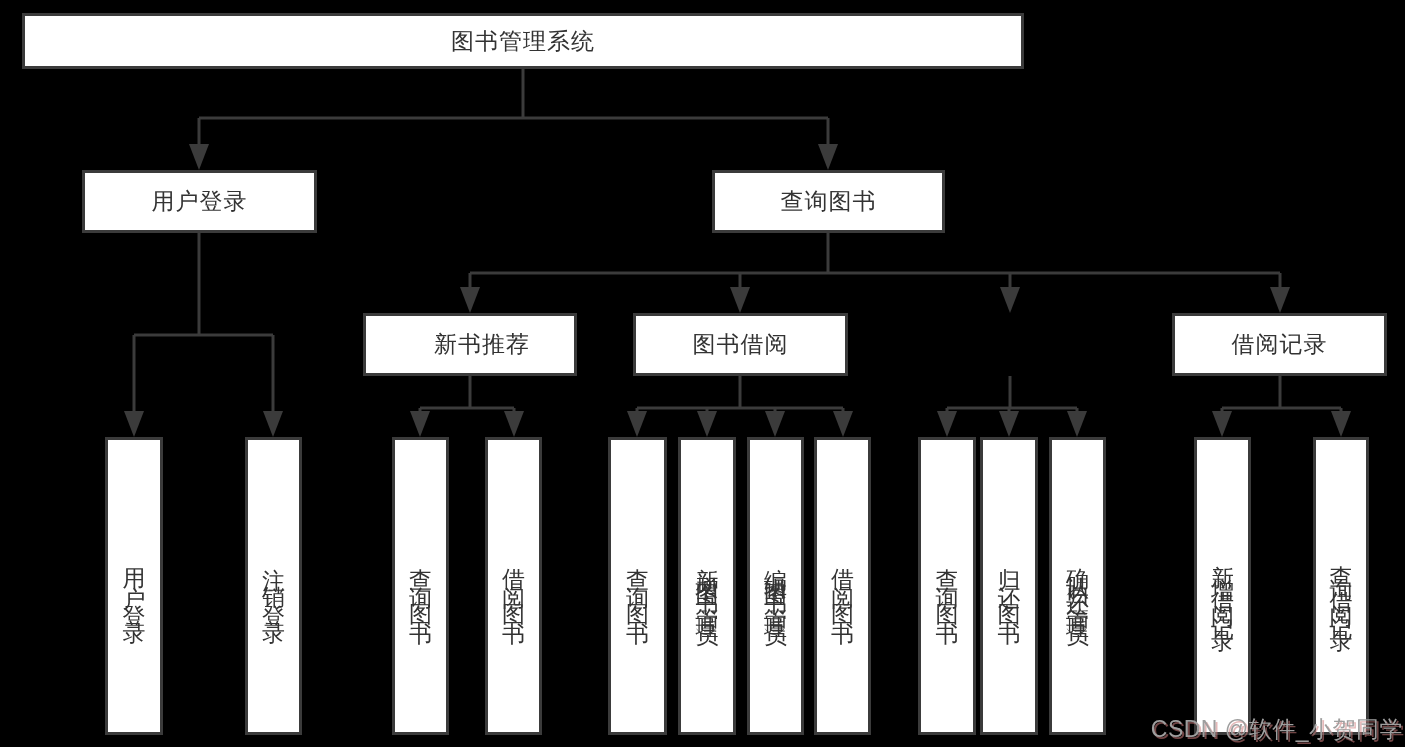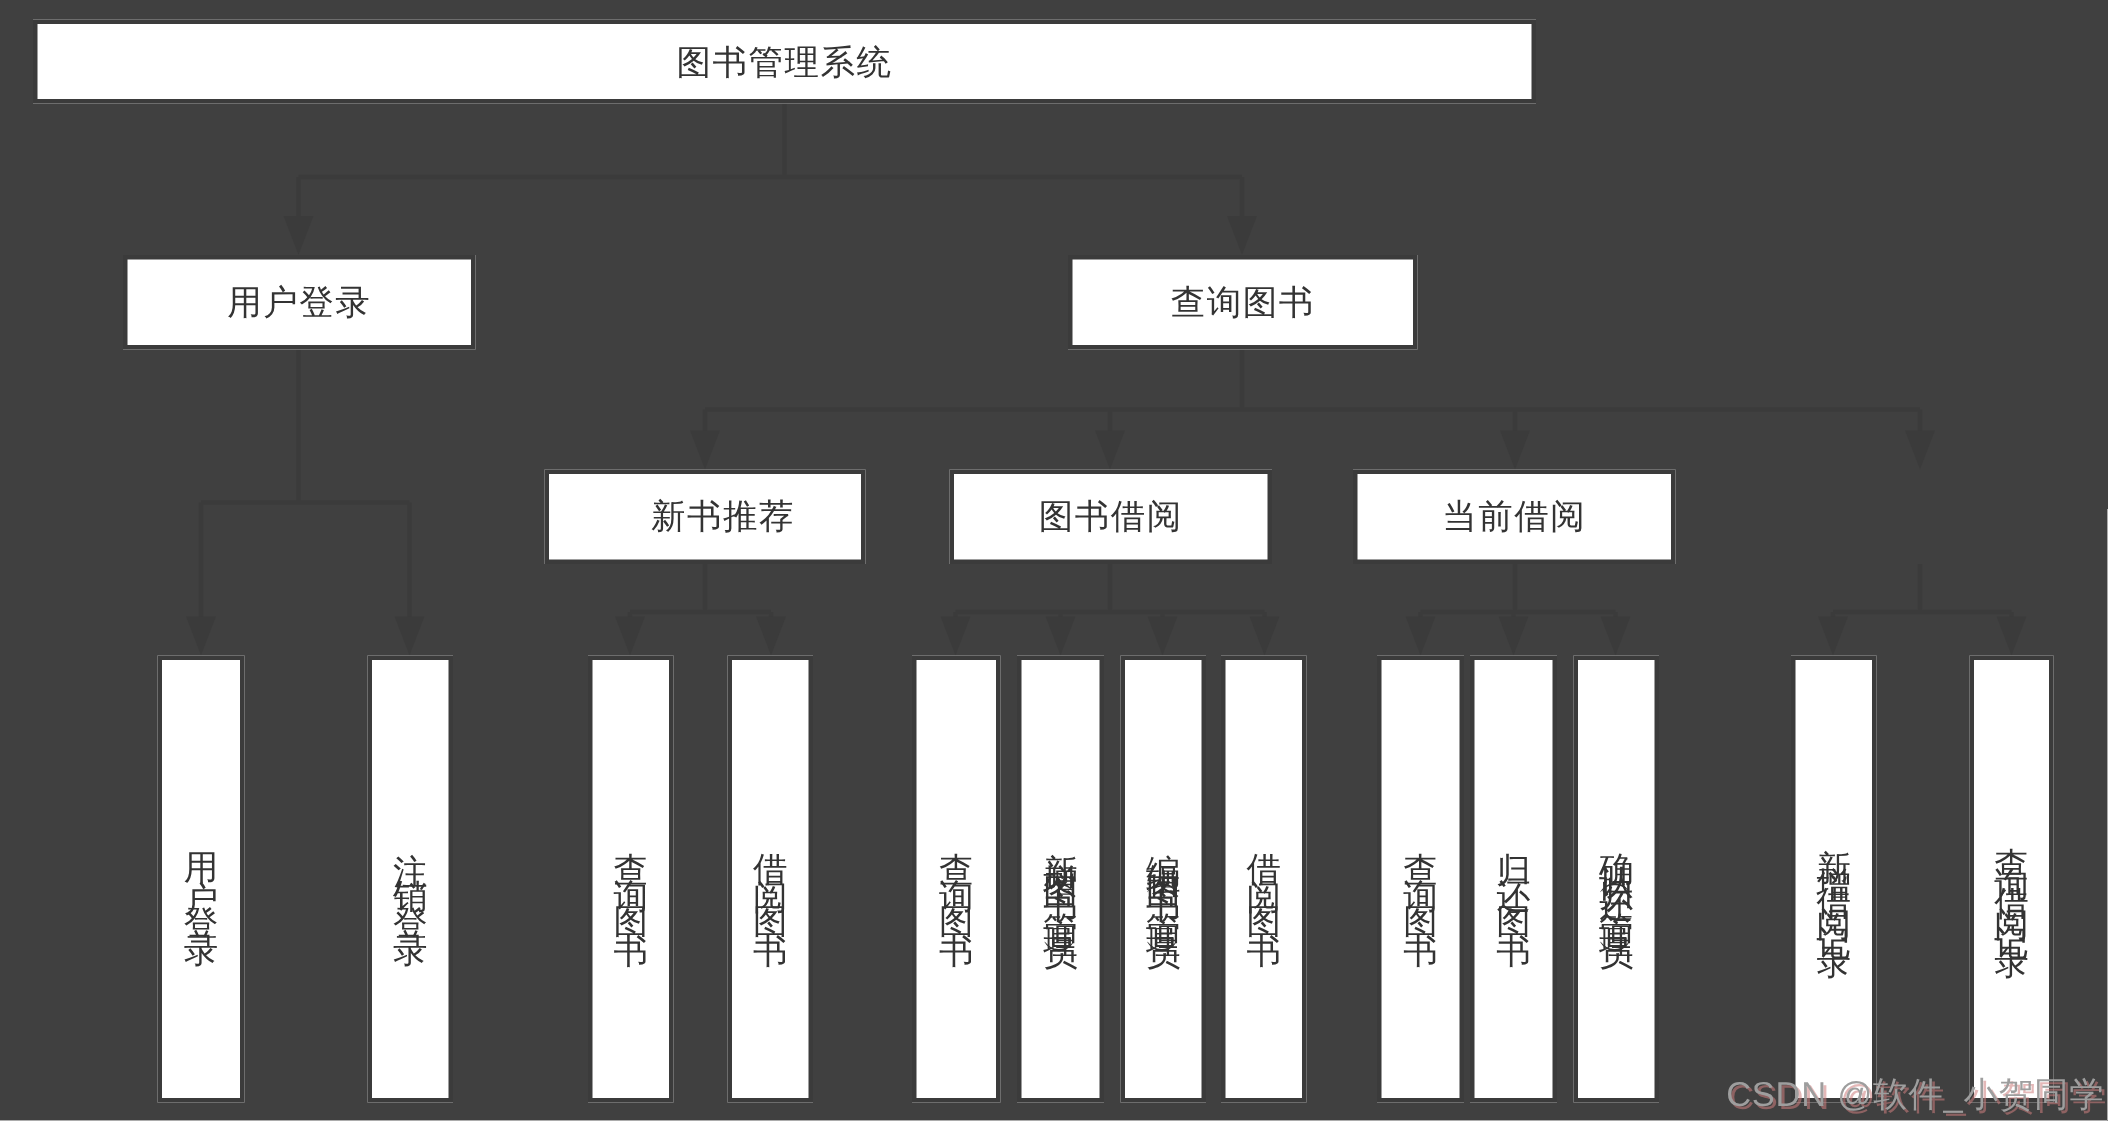--- a/index.html
+++ b/index.html
@@ -1,19 +1,19 @@
 <!DOCTYPE html>
 <html><head>
 <meta charset="utf-8">
 <style>
   html,body{margin:0;padding:0;background:#ffffff;}
   .stage{
     position:relative;
     width:1405px;height:747px;
-    background:#404040;
+    background:#000000;
     font-family:"Liberation Sans","DejaVu Sans",sans-serif;
     overflow:hidden;
   }
   .connector-layer{position:absolute;left:0;top:0;width:1405px;height:747px;}
   .node{
     position:absolute;
     box-sizing:border-box;
     border:3px solid #3b3b3b;
     background:#ffffff;
     display:flex;
@@ -91,22 +91,22 @@
   <div class="node hnode" style="left:712px;top:170px;width:233px;height:63px;">
     <span>查询图书</span>
   </div>
 
   <div class="node hnode" style="left:363px;top:313px;width:214px;height:63px;padding-left:24px;">
     <span>新书推荐</span>
   </div>
   <div class="node hnode" style="left:633px;top:313px;width:215px;height:63px;text-align:right;">
     <span>图书借阅</span>
   </div>
-  <div class="node hnode" style="left:902px;top:313px;width:215px;height:63px;">
-    <span>当前借阅</span>
+  <div class="node hnode" style="left:1172px;top:313px;width:215px;height:63px;">
+    <span>借阅记录</span>
   </div>
 
   <div class="node vnode" style="left:105px;top:437px;width:58px;height:298px;">
     <span class="vtext sp-wide">用户登录</span>
   </div>
   <div class="node vnode" style="left:245px;top:437px;width:57px;height:298px;">
     <span class="vtext sp-wide">注销登录</span>
   </div>
 
   <div class="node vnode" style="left:392px;top:437px;width:57px;height:298px;">

